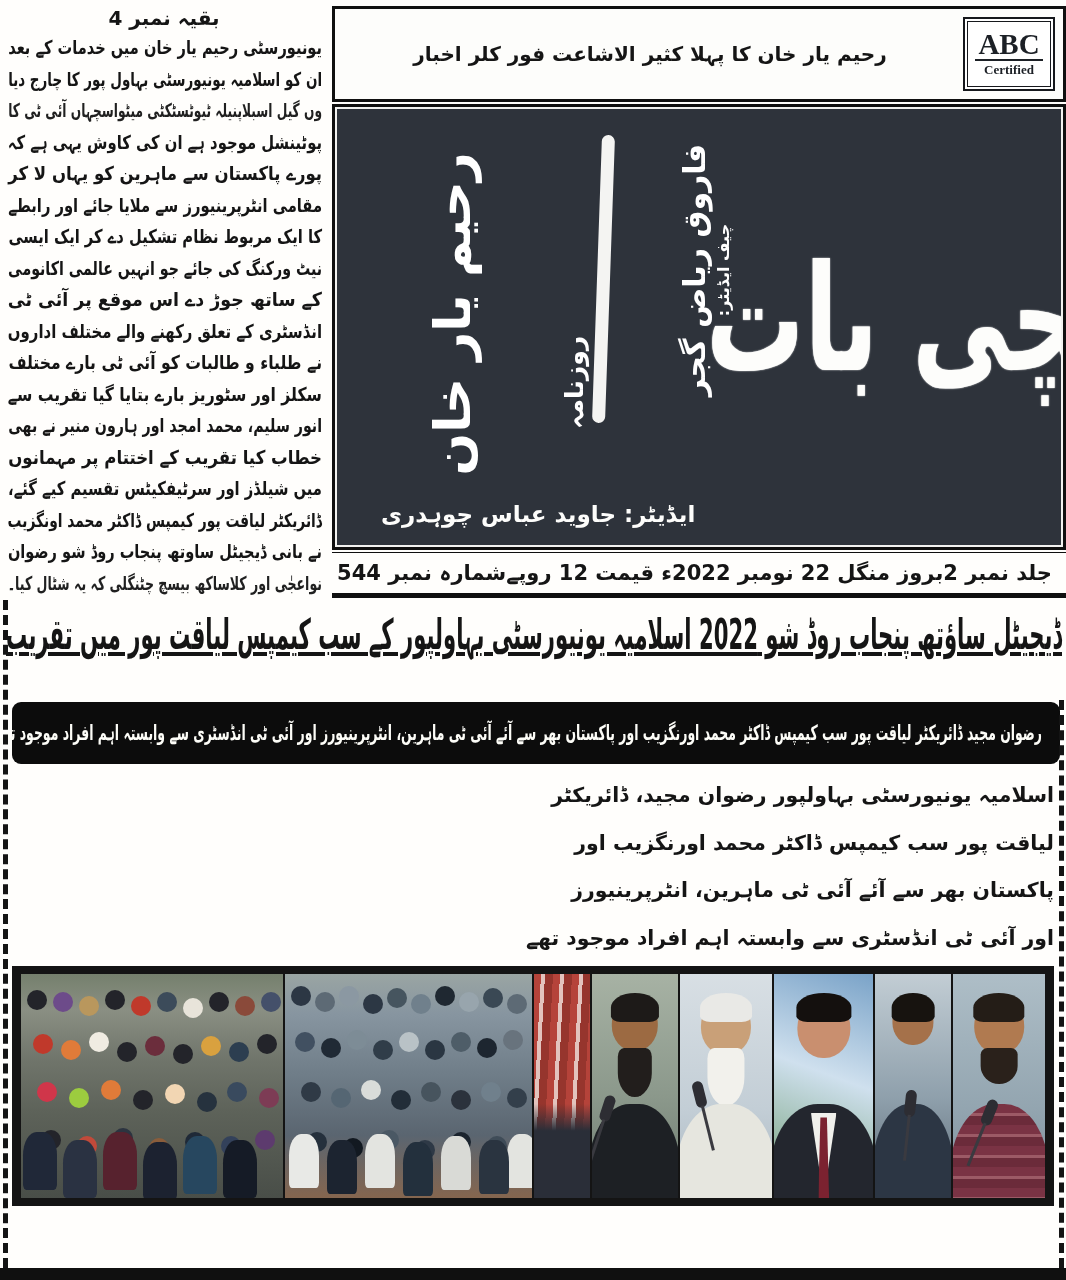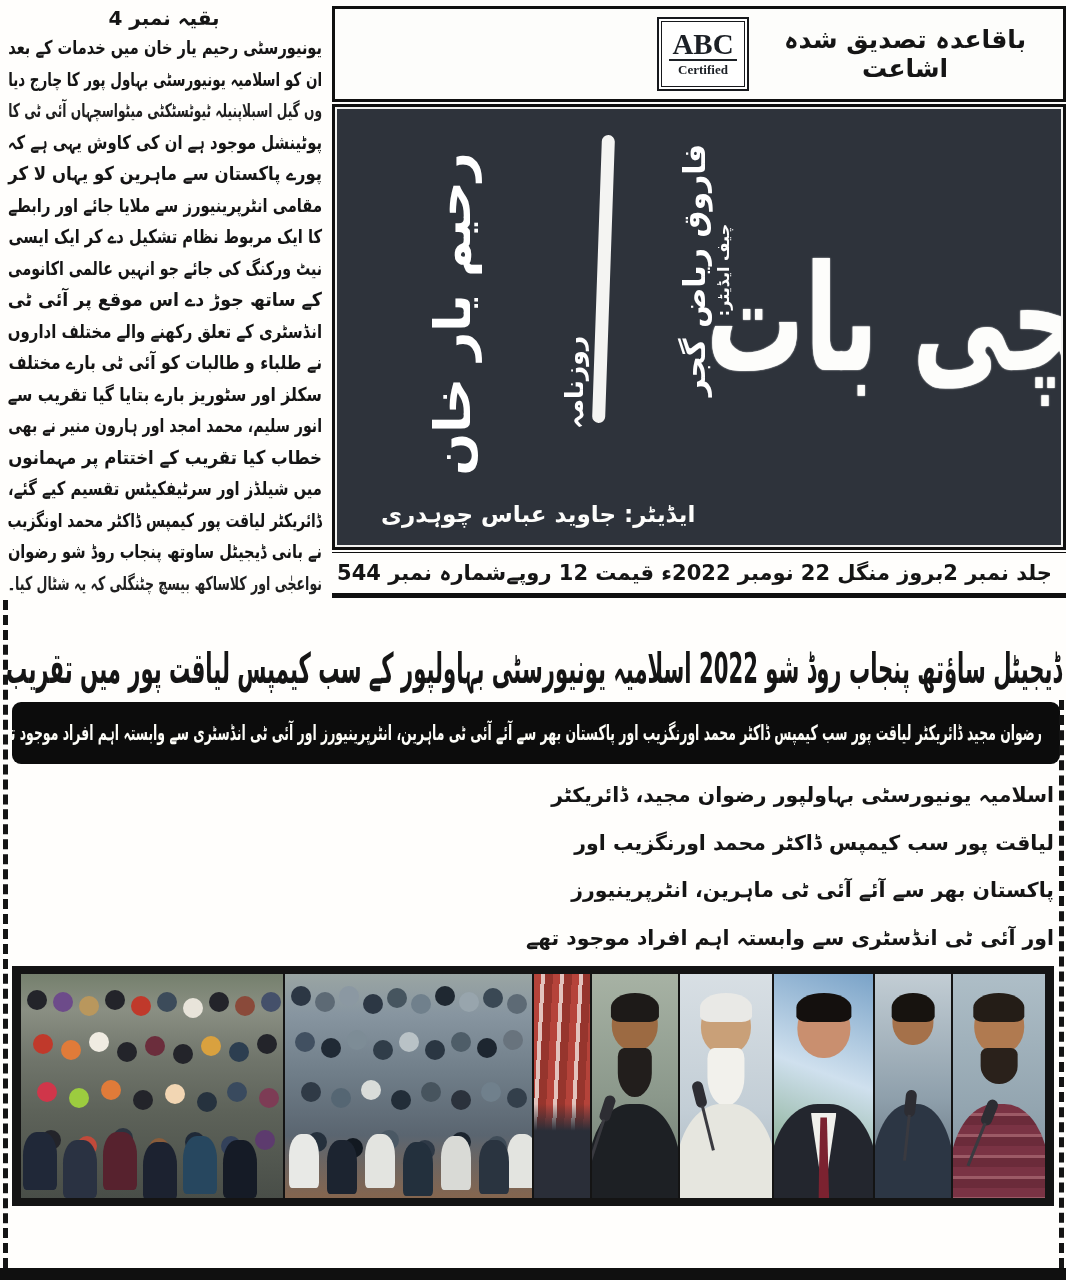--- a/index.html
+++ b/index.html
@@ -37,21 +37,21 @@
   #alif{position:absolute;left:260px;top:26px;width:13px;height:288px;background:#f4f4f2;border-radius:8px;transform:rotate(2deg);}
   #dailyrot{left:214px;top:206px;width:48px;height:134px;}
   #dailyrot .vrot{font-size:25px;font-weight:bold;}
   #bigtitle{position:absolute;right:2px;top:0;width:474px;height:420px;display:flex;align-items:center;justify-content:center;}
   #bigtitle .t{font-size:148px;font-weight:bold;color:#fdfdfb;white-space:nowrap;text-shadow:0 0 2px #fff;}
   #editorline{position:absolute;left:44px;bottom:18px;color:#fdfdfb;font-size:23px;font-weight:bold;white-space:nowrap;}
   
   #dateline{position:absolute;left:332px;top:552px;width:734px;height:46px;border-top:1px solid #101010;border-bottom:5px solid #101010;background:#fffefc;display:flex;align-items:center;justify-content:space-between;direction:rtl;padding:0 14px 0 18px;}
   #dateline div{font-size:21px;font-weight:bold;white-space:nowrap;}
   
-  #headline{position:absolute;left:4px;top:622px;width:1058px;height:92px;display:flex;align-items:flex-end;}
+  #headline{position:absolute;left:4px;top:590px;width:1058px;height:92px;display:flex;align-items:flex-start;text-decoration:underline;}
   #headline .tline{width:100%;font-size:42px;font-weight:bold;line-height:90px;}
   #subhead{position:absolute;left:12px;top:702px;width:1048px;height:62px;background:#0c0c0c;border-radius:9px;display:flex;align-items:center;padding:0 18px;}
   #subhead .tline{width:100%;color:#fdfdf8;font-size:21px;font-weight:bold;line-height:60px;}
   
   #body{position:absolute;left:14px;top:772px;width:1040px;height:190px;display:flex;direction:rtl;gap:10px;}
   .bodycol{overflow:visible;}
   #bcol1{flex:0 0 346px;}
   #bcol2{flex:0 0 352px;}
   .bodycol .tline{font-size:20.5px;font-weight:bold;line-height:47.5px;}
   
@@ -128,27 +128,27 @@
         <div class="tline fitline stretch" style="transform-origin: 100% 50%; transform: scaleX(0.872);">خطاب کیا تقریب کے اختتام پر مہمانوں</div>
         <div class="tline fitline stretch" style="transform-origin: 100% 50%; transform: scaleX(0.777);">میں شیلڈز اور سرٹیفکیٹس تقسیم کیے گئے،</div>
         <div class="tline fitline stretch" style="transform-origin: 100% 50%; transform: scaleX(0.727);">ڈائریکٹر لیاقت پور کیمپس ڈاکٹر محمد اونگزیب</div>
         <div class="tline fitline stretch" style="transform-origin: 100% 50%; transform: scaleX(0.768);">نے بانی ڈیجیٹل ساوتھ پنجاب روڈ شو رضوان</div>
         <div class="tline fitline stretch smudge" style="transform-origin: 100% 50%; transform: scaleX(0.661);">نواعجٰی اور کلاساکھ بیسچ چٹنگلی کہ یہ شٹال کیا۔</div>
       </div>
   </div>
 
   <div id="masthead">
     <div id="certbar">
-      <div id="regline" class="fitline">باقاعدہ تصدیق شدہ اشاعت</div>
       <div id="abcbox">
         <div class="inner">
           <div class="abc">ABC</div>
           <div class="cert">Certified</div>
         </div>
       </div>
+      <div id="tagline" class="fitline">رحیم یار خان کا پہلا کثیر الاشاعت فور کلر اخبار</div>
     </div>
     <div id="mastmain">
       <div id="mastinner">
         <div id="bigtitle">
           <div class="t fitline" style="transform-origin: 100% 50%; transform: scaleX(0.662);">سچی بات</div>
         </div>
         <div id="cityrot" class="vwrap">
           <span class="vrot">رحیم یار خان</span>
         </div>
         <div id="alif"></div>

